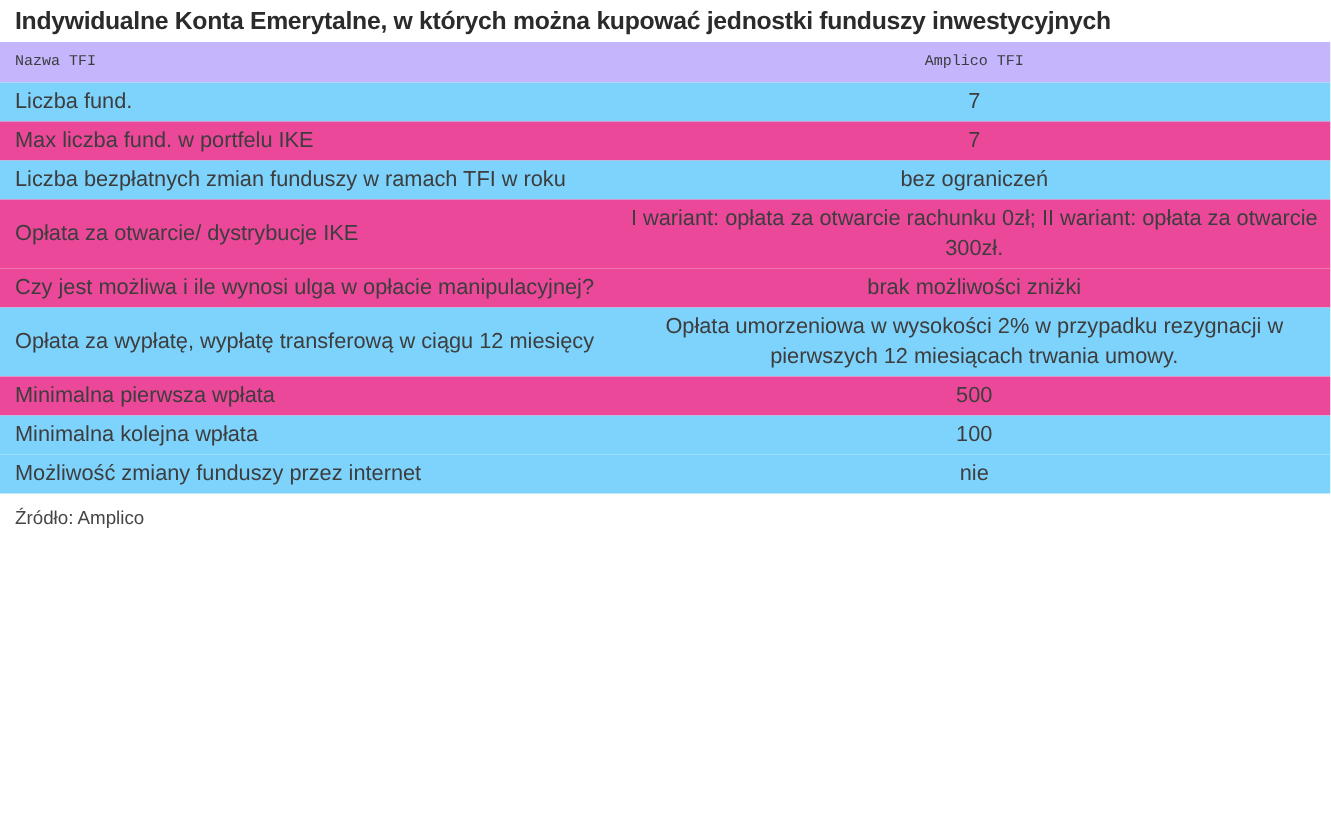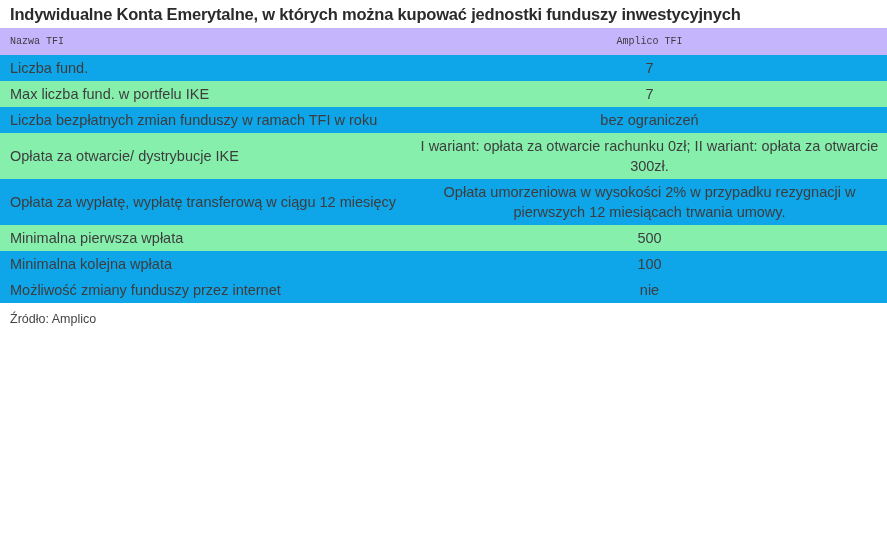--- a/index.html
+++ b/index.html
@@ -57,22 +57,22 @@
     line-height: 20px;
     color: #3d3d3d;
     vertical-align: middle;
     padding: 3px 0 3px 10px;
   }
   table.ike td.val {
     text-align: center;
     padding-left: 8px;
     padding-right: 8px;
   }
-  table.ike tr.alt td { background: #86efac; }
-  table.ike tr.plain td { background: #0ea5e9; }
+  table.ike tr.alt td { background: #ec4899; }
+  table.ike tr.plain td { background: #7dd3fc; }
 
   td.label { text-align: left; }
 
   .source {
     font-size: 12.5px;
     color: #454545;
     padding: 8px 0 0 10px;
     line-height: 16px;
   }
 </style>
@@ -102,20 +102,24 @@
           <td class="val">7</td>
         </tr>
         <tr class="plain">
           <td class="label">Liczba bezpłatnych zmian funduszy w ramach TFI w roku</td>
           <td class="val">bez ograniczeń</td>
         </tr>
         <tr class="alt">
           <td class="label">Opłata za otwarcie/ dystrybucje IKE</td>
           <td class="val">I wariant: opłata za otwarcie rachunku 0zł; II wariant: opłata za otwarcie 300zł.</td>
         </tr>
+        <tr class="alt">
+          <td class="label">Czy jest możliwa i ile wynosi ulga w opłacie manipulacyjnej?</td>
+          <td class="val">brak możliwości zniżki</td>
+        </tr>
         <tr class="plain">
           <td class="label">Opłata za wypłatę, wypłatę transferową w ciągu 12 miesięcy</td>
           <td class="val">Opłata umorzeniowa w wysokości 2% w przypadku rezygnacji w pierwszych 12 miesiącach trwania umowy.</td>
         </tr>
         <tr class="alt">
           <td class="label">Minimalna pierwsza wpłata</td>
           <td class="val">500</td>
         </tr>
         <tr class="plain">
           <td class="label">Minimalna kolejna wpłata</td>

